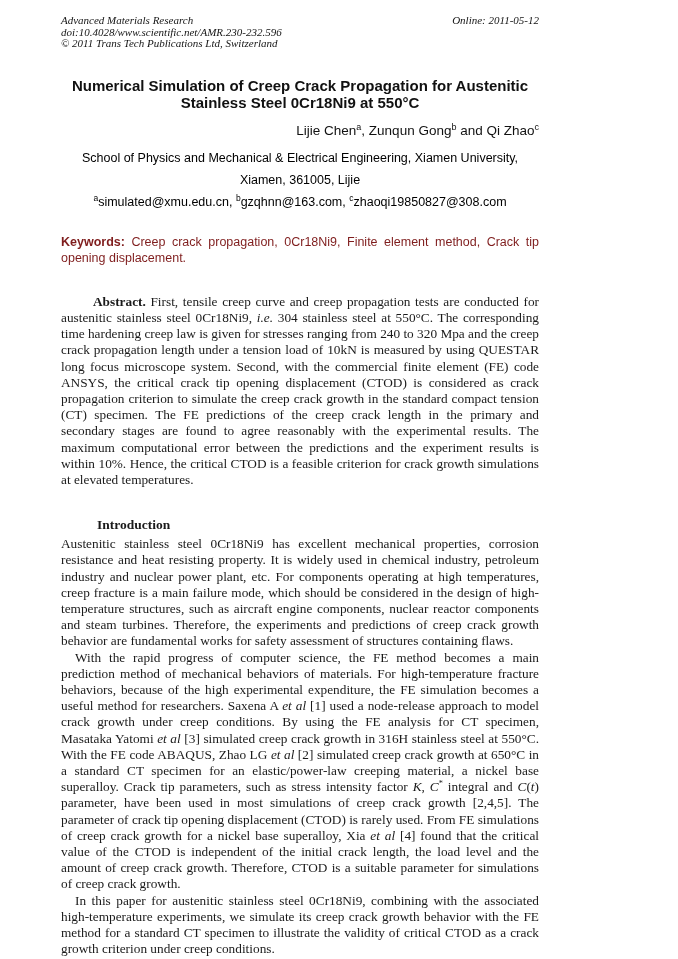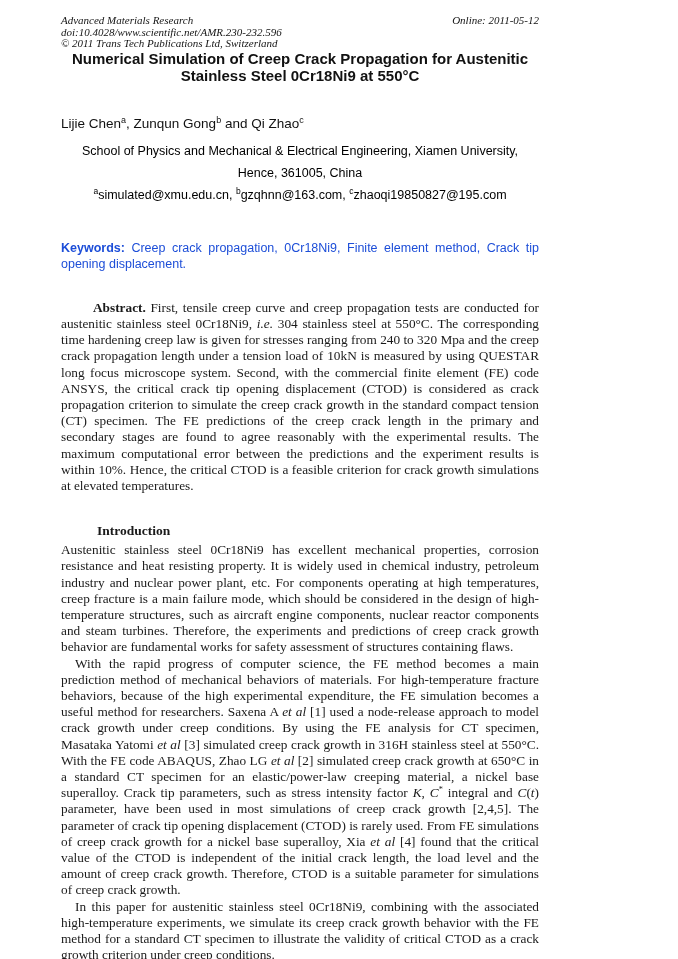--- a/index.html
+++ b/index.html
@@ -14,45 +14,46 @@
   
   .jheader{
     position:relative;
     font:italic 11px/11.6px "Liberation Serif","DejaVu Serif",serif;
     color:#141414;
   }
   .jheader .online{position:absolute;top:0;right:0;}
 
   
   .title{
+    margin-top:27px;
     text-align:center;
     font:bold 15px/17.5px "Liberation Sans","DejaVu Sans",sans-serif;
     color:#111;
   }
   .authors{
-    margin-top:30px;
-    text-align:left;
+    margin-top:10px;
+    text-align:right;
     font:13.5px/18px "Liberation Sans","DejaVu Sans",sans-serif;
     color:#111;
   }
   .authors sup{font-size:9px;line-height:0;}
   .affil{
     margin-top:7px;
     text-align:center;
     font:12.5px/22px "Liberation Sans","DejaVu Sans",sans-serif;
     color:#000000;
   }
   .affil sup{font-size:8.5px;line-height:0;}
 
   
   .keywords{
-    margin-top:34px;
+    margin-top:21px;
     text-align:justify;
     font:12.5px/16px "Liberation Sans","DejaVu Sans",sans-serif;
-    color:#1d4ed8;
+    color:#7f1d1d;
   }
   .keywords b{font-weight:bold;}
 
   
   .abstract{
     margin-top:28px;
     text-align:justify;
     font:13.3px/16.2px "Liberation Serif","DejaVu Serif",serif;
   }
   .abstract b{font-weight:bold;margin-left:32px;}
@@ -85,22 +86,22 @@
 
   <div class="title">
     <div>Numerical Simulation of Creep Crack Propagation for Austenitic</div>
     <div>Stainless Steel 0Cr18Ni9 at 550°C</div>
   </div>
 
   <div class="authors"><span>Lijie Chen</span><sup>a</sup><span>, Zunqun Gong</span><sup>b</sup><span> and Qi Zhao</span><sup>c</sup></div>
 
   <div class="affil">
     <div>School of Physics and Mechanical &amp; Electrical Engineering, Xiamen University,</div>
-    <div>Hence, 361005, China</div>
-    <div><sup>a</sup><span>simulated@xmu.edu.cn, </span><sup>b</sup><span>gzqhnn@163.com, </span><sup>c</sup><span>zhaoqi19850827@195.com</span></div>
+    <div>Xiamen, 361005, Lijie</div>
+    <div><sup>a</sup><span>simulated@xmu.edu.cn, </span><sup>b</sup><span>gzqhnn@163.com, </span><sup>c</sup><span>zhaoqi19850827@308.com</span></div>
   </div>
 
   <div class="keywords"><b>Keywords:</b><span> Creep crack propagation, 0Cr18Ni9, Finite element method, Crack tip opening displacement.</span></div>
 
   <div class="abstract"><b>Abstract.</b><span> First, tensile creep curve and creep propagation tests are conducted for austenitic stainless steel 0Cr18Ni9, </span><i>i.e.</i><span> 304 stainless steel at 550°C. The corresponding time hardening creep law is given for stresses ranging from 240 to 320 Mpa and the creep crack propagation length under a tension load of 10kN is measured by using QUESTAR long focus microscope system. Second, with the commercial finite element (FE) code ANSYS, the critical crack tip opening displacement (CTOD) is considered as crack propagation criterion to simulate the creep crack growth in the standard compact tension (CT) specimen. The FE predictions of the creep crack length in the primary and secondary stages are found to agree reasonably with the experimental results. The maximum computational error between the predictions and the experiment results is within 10%. Hence, the critical CTOD is a feasible criterion for crack growth simulations at elevated temperatures.</span></div>
 
   <div class="section-heading">Introduction</div>
 
   <p class="para">Austenitic stainless steel 0Cr18Ni9 has excellent mechanical properties, corrosion resistance and heat resisting property. It is widely used in chemical industry, petroleum industry and nuclear power plant, etc. For components operating at high temperatures, creep fracture is a main failure mode, which should be considered in the design of high-temperature structures, such as aircraft engine components, nuclear reactor components and steam turbines. Therefore, the experiments and predictions of creep crack growth behavior are fundamental works for safety assessment of structures containing flaws.</p>
   <p class="para indent"><span>With the rapid progress of computer science, the FE method becomes a main prediction method of mechanical behaviors of materials. For high-temperature fracture behaviors, because of the high experimental expenditure, the FE simulation becomes a useful method for researchers. Saxena A </span><i>et al</i><span> [1] used a node-release approach to model crack growth under creep conditions. By using the FE analysis for CT specimen, Masataka Yatomi </span><i>et al</i><span> [3] simulated creep crack growth in 316H stainless steel at 550°C. With the FE code ABAQUS, Zhao LG </span><i>et al</i><span> [2] simulated creep crack growth at 650°C in a standard CT specimen for an elastic/power-law creeping material, a nickel base superalloy. Crack tip parameters, such as stress intensity factor </span><i>K</i><span>, </span><i>C</i><sup>*</sup><span> integral and </span><i>C</i><span>(</span><i>t</i><span>) parameter, have been used in most simulations of creep crack growth [2,4,5]. The parameter of crack tip opening displacement (CTOD) is rarely used. From FE simulations of creep crack growth for a nickel base superalloy, Xia </span><i>et al</i><span> [4] found that the critical value of the CTOD is independent of the initial crack length, the load level and the amount of creep crack growth. Therefore, CTOD is a suitable parameter for simulations of creep crack growth.</span></p>

